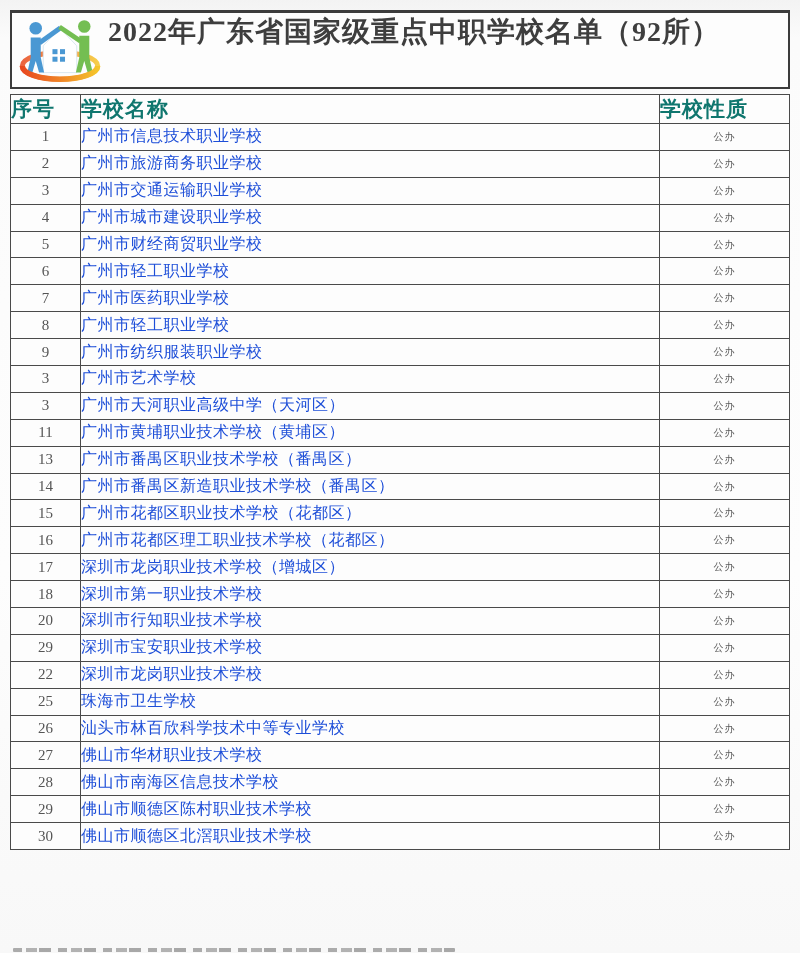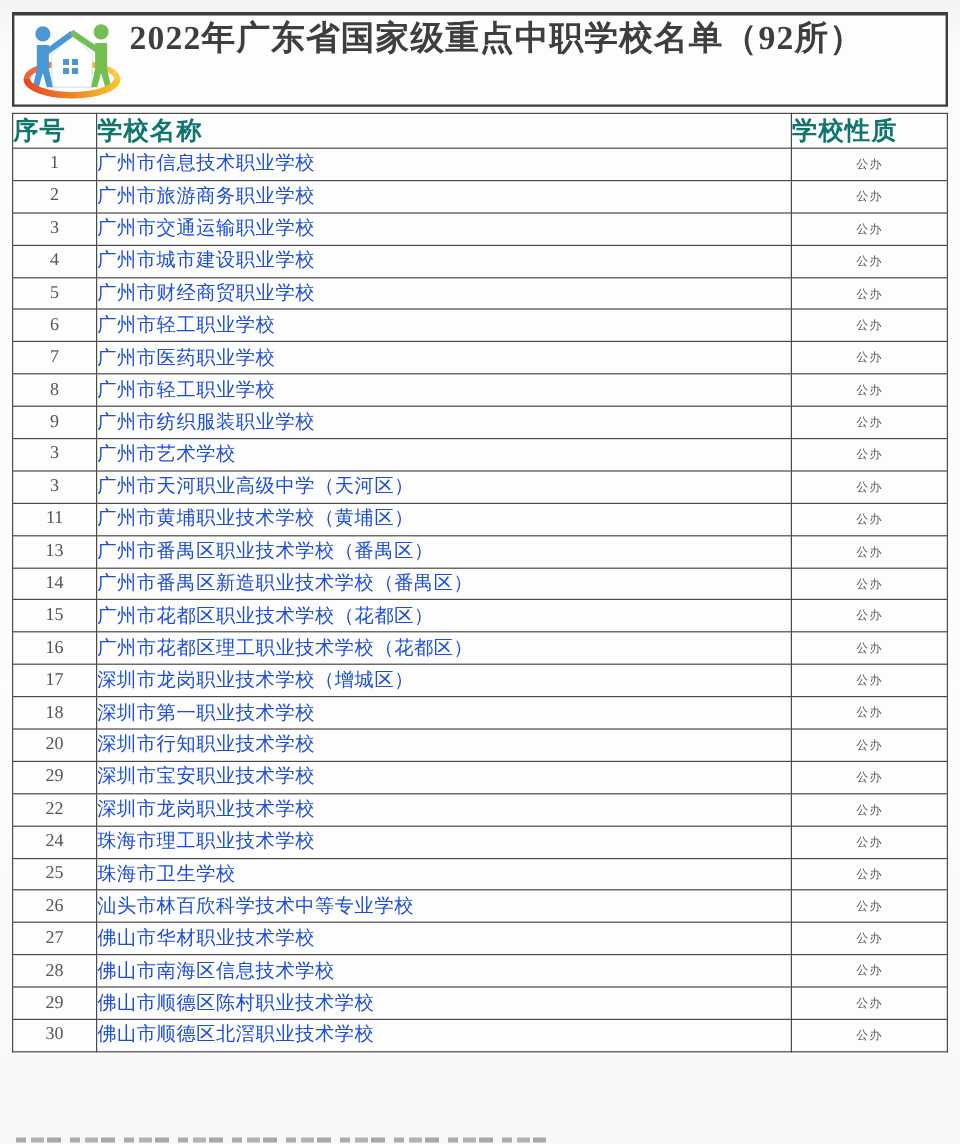--- a/index.html
+++ b/index.html
@@ -197,25 +197,20 @@
         <td class="cell-idx">29</td>
         <td class="cell-name">深圳市宝安职业技术学校</td>
         <td class="cell-type">公办</td>
       </tr>
       <tr>
         <td class="cell-idx">22</td>
         <td class="cell-name">深圳市龙岗职业技术学校</td>
         <td class="cell-type">公办</td>
       </tr>
       <tr>
-        <td class="cell-idx">24</td>
-        <td class="cell-name">珠海市理工职业技术学校</td>
-        <td class="cell-type">公办</td>
-      </tr>
-      <tr>
         <td class="cell-idx">25</td>
         <td class="cell-name">珠海市卫生学校</td>
         <td class="cell-type">公办</td>
       </tr>
       <tr>
         <td class="cell-idx">26</td>
         <td class="cell-name">汕头市林百欣科学技术中等专业学校</td>
         <td class="cell-type">公办</td>
       </tr>
       <tr>

